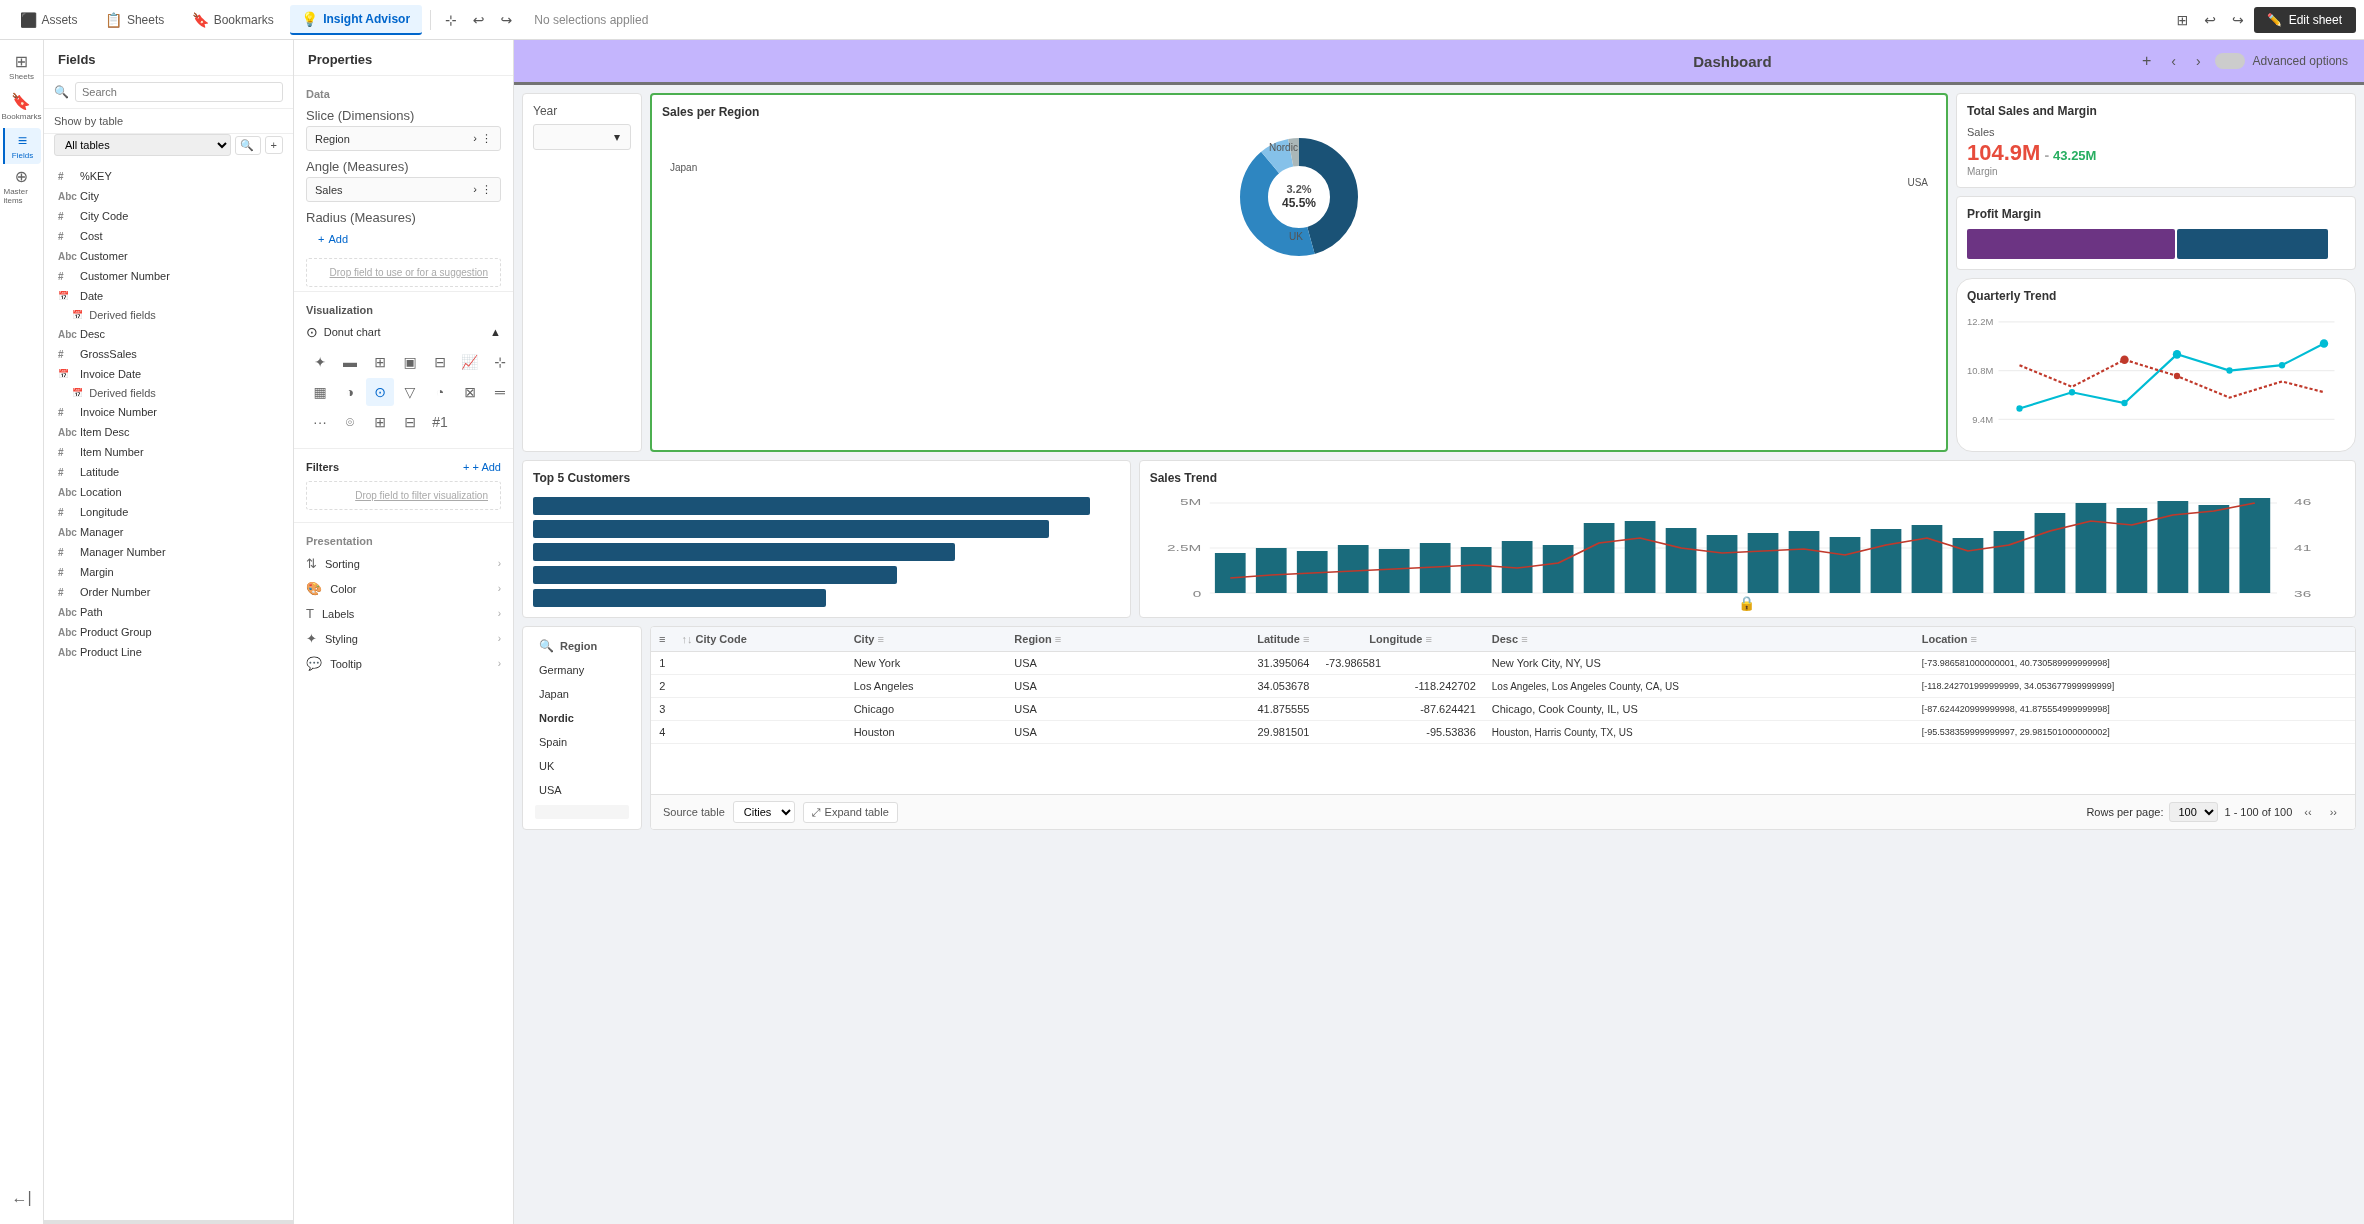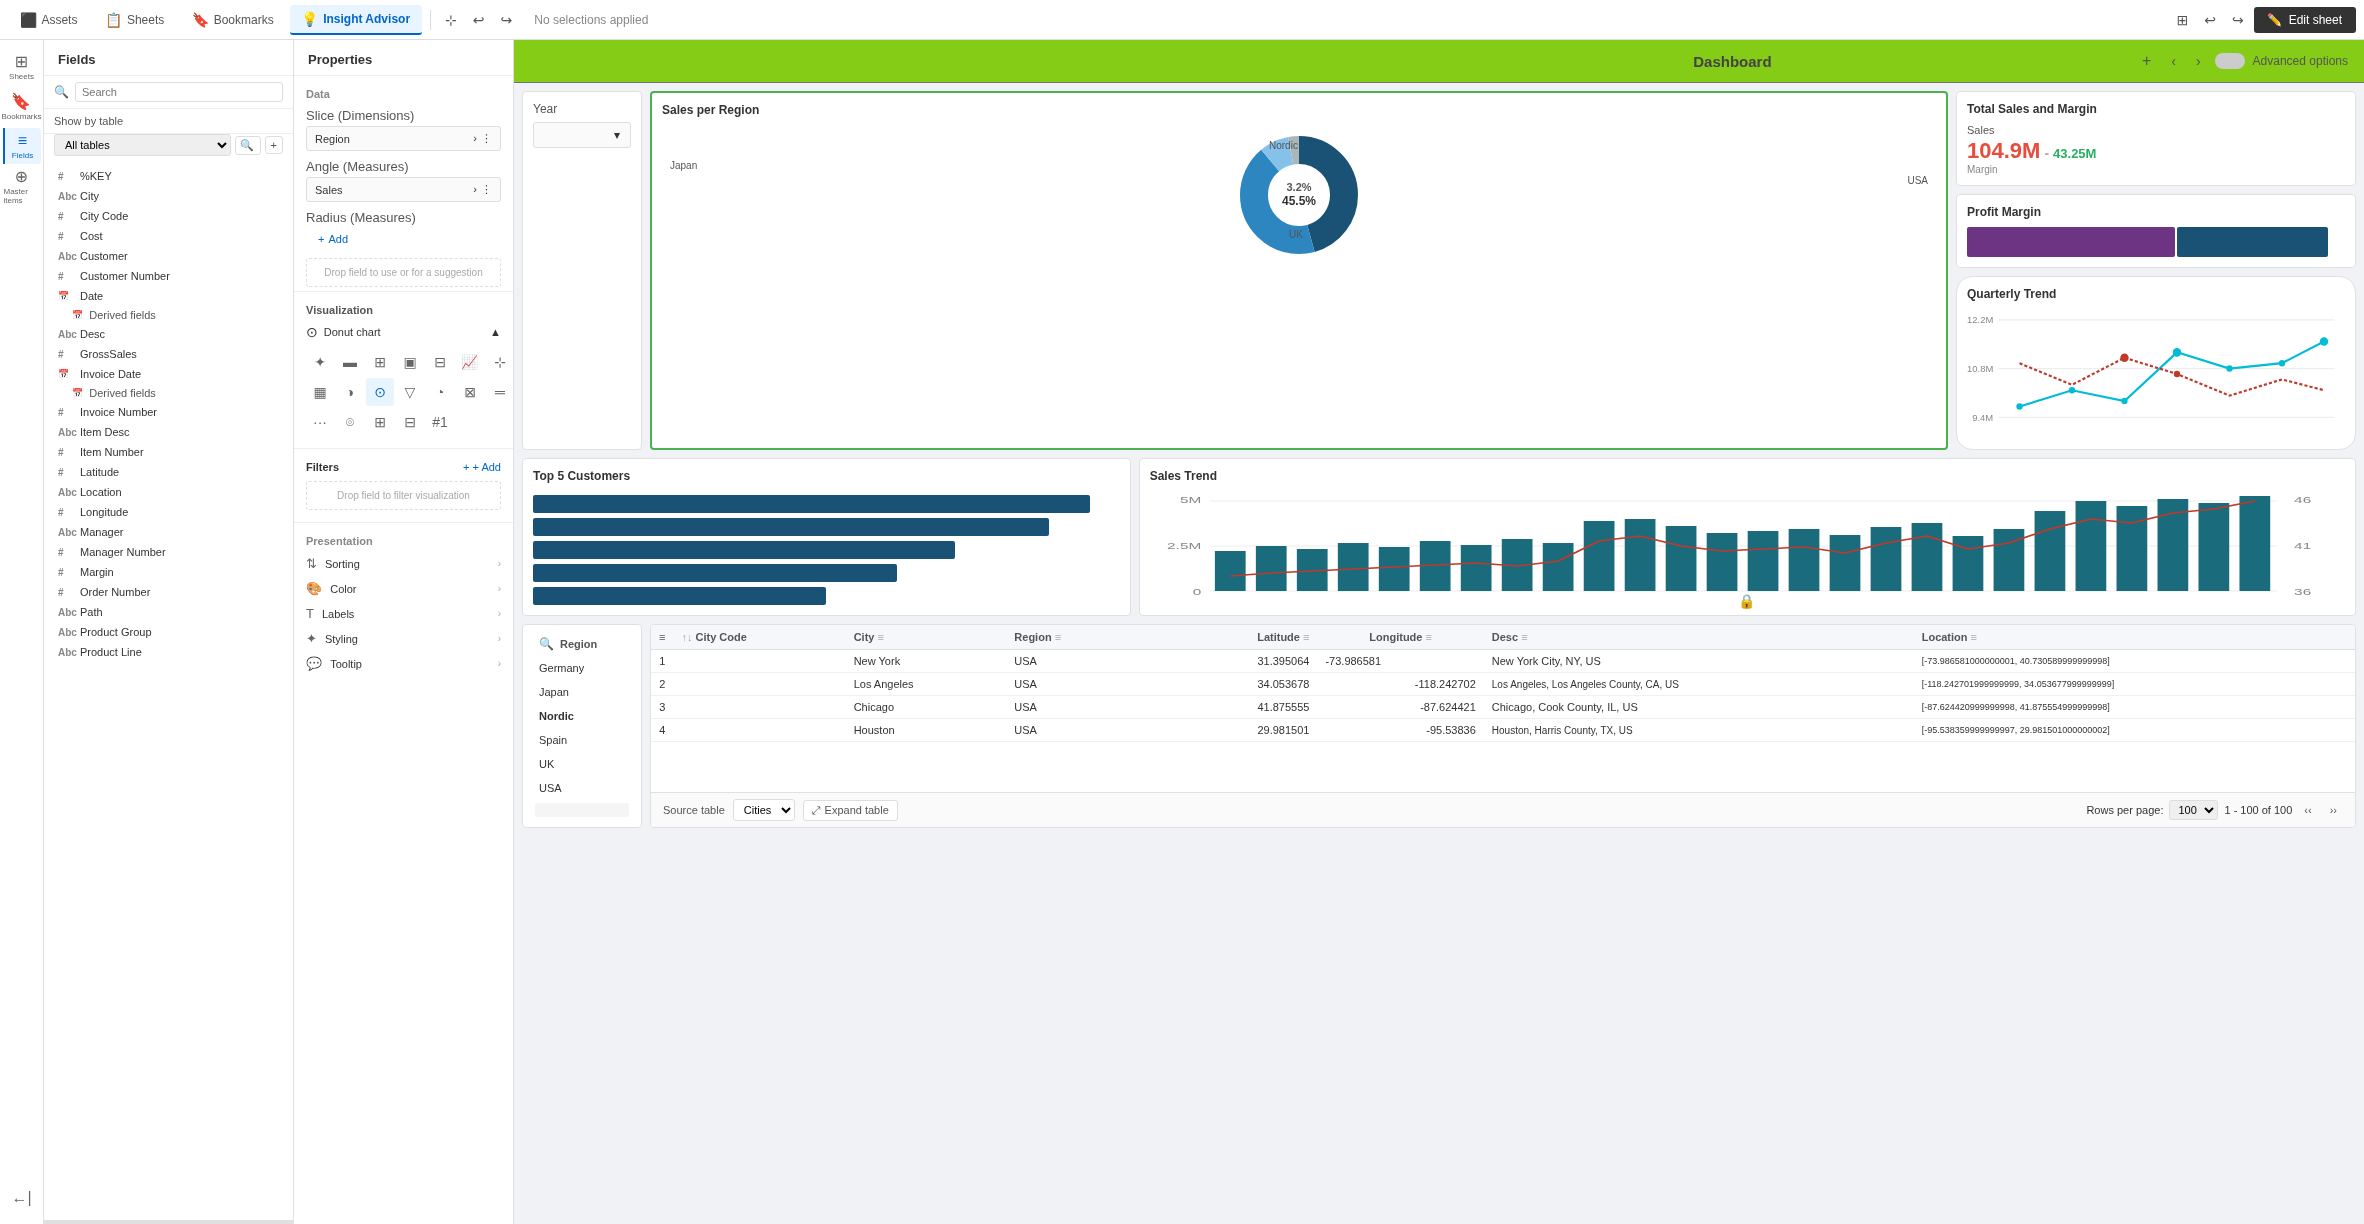--- a/index.html
+++ b/index.html
@@ -39,39 +39,39 @@
 
     
     .properties-panel { width: 220px; background: #fff; border-right: 1px solid #e0e0e0; display: flex; flex-direction: column; overflow: hidden; }
     .properties-header { padding: 12px 14px 8px; font-weight: 600; font-size: 13px; border-bottom: 1px solid #eee; }
     .properties-content { flex: 1; overflow-y: auto; padding: 8px 0; }
     .prop-section-label { padding: 4px 12px; font-size: 11px; color: #888; font-weight: 600; }
     .prop-row { padding: 4px 12px; }
     .prop-label { font-size: 13px; color: #555; margin-bottom: 3px; }
     .prop-field { border: 1px solid #ddd; border-radius: 3px; padding: 5px 8px; display: flex; align-items: center; justify-content: space-between; background: #fafafa; cursor: pointer; font-size: 11px; }
     .prop-add-btn { display: flex; align-items: center; gap: 4px; padding: 5px 12px; color: #0066cc; cursor: pointer; font-size: 11px; }
-    .prop-drop { padding: 8px 12px; font-size: 10px; color: #aaa; text-align: center; border: 1px dashed #ddd; margin: 4px 12px; border-radius: 3px; }
+    .prop-drop { padding: 8px 12px; font-size: 10px; color: #aaa; text-align: right; border: 1px dashed #ddd; margin: 4px 12px; border-radius: 3px; text-decoration: underline; }
     .viz-section { border-top: 1px solid #eee; padding: 8px 0; }
     .viz-header { padding: 4px 12px; font-size: 11px; color: #555; font-weight: 600; display: flex; align-items: center; justify-content: space-between; }
     .viz-type-selected { display: flex; align-items: center; gap: 6px; padding: 4px 12px; font-size: 11px; cursor: pointer; }
     .viz-icons-grid { display: grid; grid-template-columns: repeat(7, 1fr); gap: 2px; padding: 4px 12px; }
     .viz-icon { width: 28px; height: 28px; display: flex; align-items: center; justify-content: center; cursor: pointer; border-radius: 3px; font-size: 14px; color: #666; }
     .viz-icon.active { background: #e8f4ff; color: #0066cc; }
     .filters-section { border-top: 1px solid #eee; padding: 8px 0; }
     .filters-header { padding: 4px 12px; font-size: 11px; display: flex; align-items: center; justify-content: space-between; }
     .filters-add { color: #0066cc; cursor: pointer; font-size: 11px; }
     .presentation-section { border-top: 1px solid #eee; padding: 8px 0; }
     .pres-item { display: flex; align-items: center; justify-content: space-between; padding: 5px 12px; cursor: pointer; font-size: 11px; }
     .pres-item-left { display: flex; align-items: center; gap: 8px; }
     .pres-icon { font-size: 13px; color: #666; }
     .chevron { color: #aaa; font-size: 10px; }
 
     
     .dashboard-area { flex: 1; display: flex; flex-direction: column; overflow: hidden; background: #f0f2f5; }
-    .dashboard-header { display: flex; align-items: center; background: #84cc16; padding: 8px 16px; border-bottom: 1px solid #737373; gap: 4px; }
+    .dashboard-header { display: flex; align-items: center; background: #c4b5fd; padding: 8px 16px; border-bottom: 3px solid #737373; gap: 4px; }
     .dashboard-title { font-size: 15px; font-weight: 600; color: #444; flex: 1; text-align: center; }
     .dash-header-actions { display: flex; align-items: center; gap: 8px; margin-left: auto; }
     .advanced-options-btn { font-size: 12px; color: #555; cursor: pointer; background: none; border: none; }
     .toggle-switch { width: 30px; height: 16px; background: #ccc; border-radius: 8px; cursor: pointer; position: relative; }
     .chart-card { background: #fff; border-radius: 4px; border: 1px solid #e0e0e0; padding: 10px; position: relative; }
     .chart-card.selected { border: 2px solid #4caf50; }
     .chart-title { font-size: 12px; font-weight: 600; margin-bottom: 8px; color: #333; }
     
     
     .donut-container { display: flex; justify-content: center; align-items: center; height: 140px; position: relative; }

